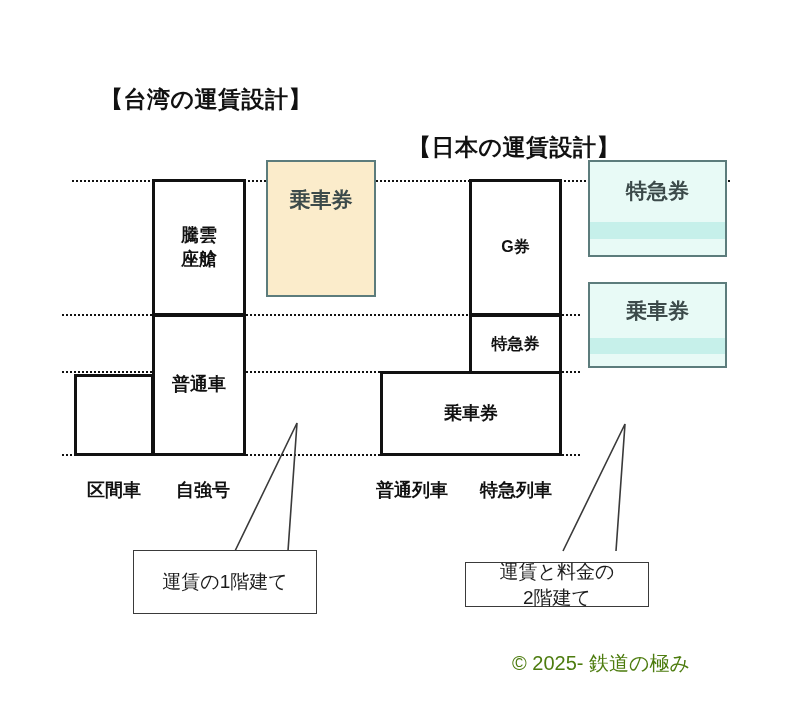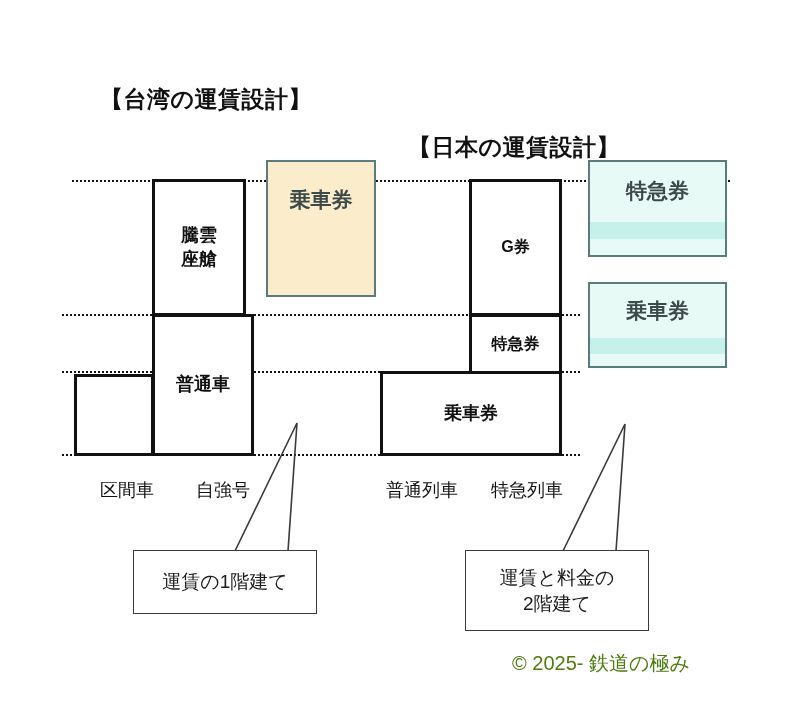--- a/index.html
+++ b/index.html
@@ -54,24 +54,24 @@
     font-weight: 700;
     line-height: 1.28;
     color: #111111;
     white-space: pre-line;
   }
   .bar-label.small { font-size: 16px; }
 
   
   .cat-label {
     font-size: 18px;
-    font-weight: 400;
+    font-weight: 700;
     color: #111111;
     white-space: nowrap;
-    text-align: right;
+    text-align: center;
   }
 
   
   .ticket {
     box-sizing: border-box;
     border: 2px solid #5c7c7c;
     position: absolute;
     overflow: hidden;
   }
   .ticket .ticket-text {
@@ -129,21 +129,21 @@
 
   <div class="abs guide" style="left:72px; top:180px; width:658px;"></div>
   <div class="abs guide" style="left:62px; top:314px; width:518px;"></div>
   <div class="abs guide" style="left:62px; top:371px; width:518px;"></div>
   <div class="abs guide" style="left:62px; top:454px; width:518px;"></div>
 
   <div class="abs bar" style="left:74px; top:374px; width:80px; height:82px;">
     <span class="bar-label"></span>
   </div>
 
-  <div class="abs bar" style="left:152px; top:314px; width:102px; height:142px;">
+  <div class="abs bar" style="left:152px; top:314px; width:94px; height:142px;">
     <span class="bar-label">普通車</span>
   </div>
 
   <div class="abs bar" style="left:152px; top:179px; width:94px; height:137px;">
     <span class="bar-label">騰雲
 座艙</span>
   </div>
 
   <div class="abs cat-label" style="left:74px; top:478px; width:80px;">区間車</div>
   <div class="abs cat-label" style="left:156px; top:478px; width:94px;">自強号</div>
@@ -181,20 +181,20 @@
 
     <polyline points="235,551 297,423 288,551" fill="none" stroke="#3a3a3a" stroke-width="1.6"></polyline>
 
     <polyline points="563,551 625,424 616,551" fill="none" stroke="#3a3a3a" stroke-width="1.6"></polyline>
   </svg>
 
   <div class="abs callout-box" style="left:133px; top:550px; width:184px; height:64px;justify-content:center;">
     <span class="callout-text">運賃の1階建て</span>
   </div>
 
-  <div class="abs callout-box" style="left:465px; top:550px; width:184px; height:81px;">
+  <div class="abs callout-box" style="left:465px; top:562px; width:184px; height:45px;">
     <span class="callout-text">運賃と料金の
 2階建て</span>
   </div>
 
   <div class="abs footer" style="left:512px; top:650px;">© 2025- 鉄道の極み</div>
 
 </div>
 
 </body></html>

